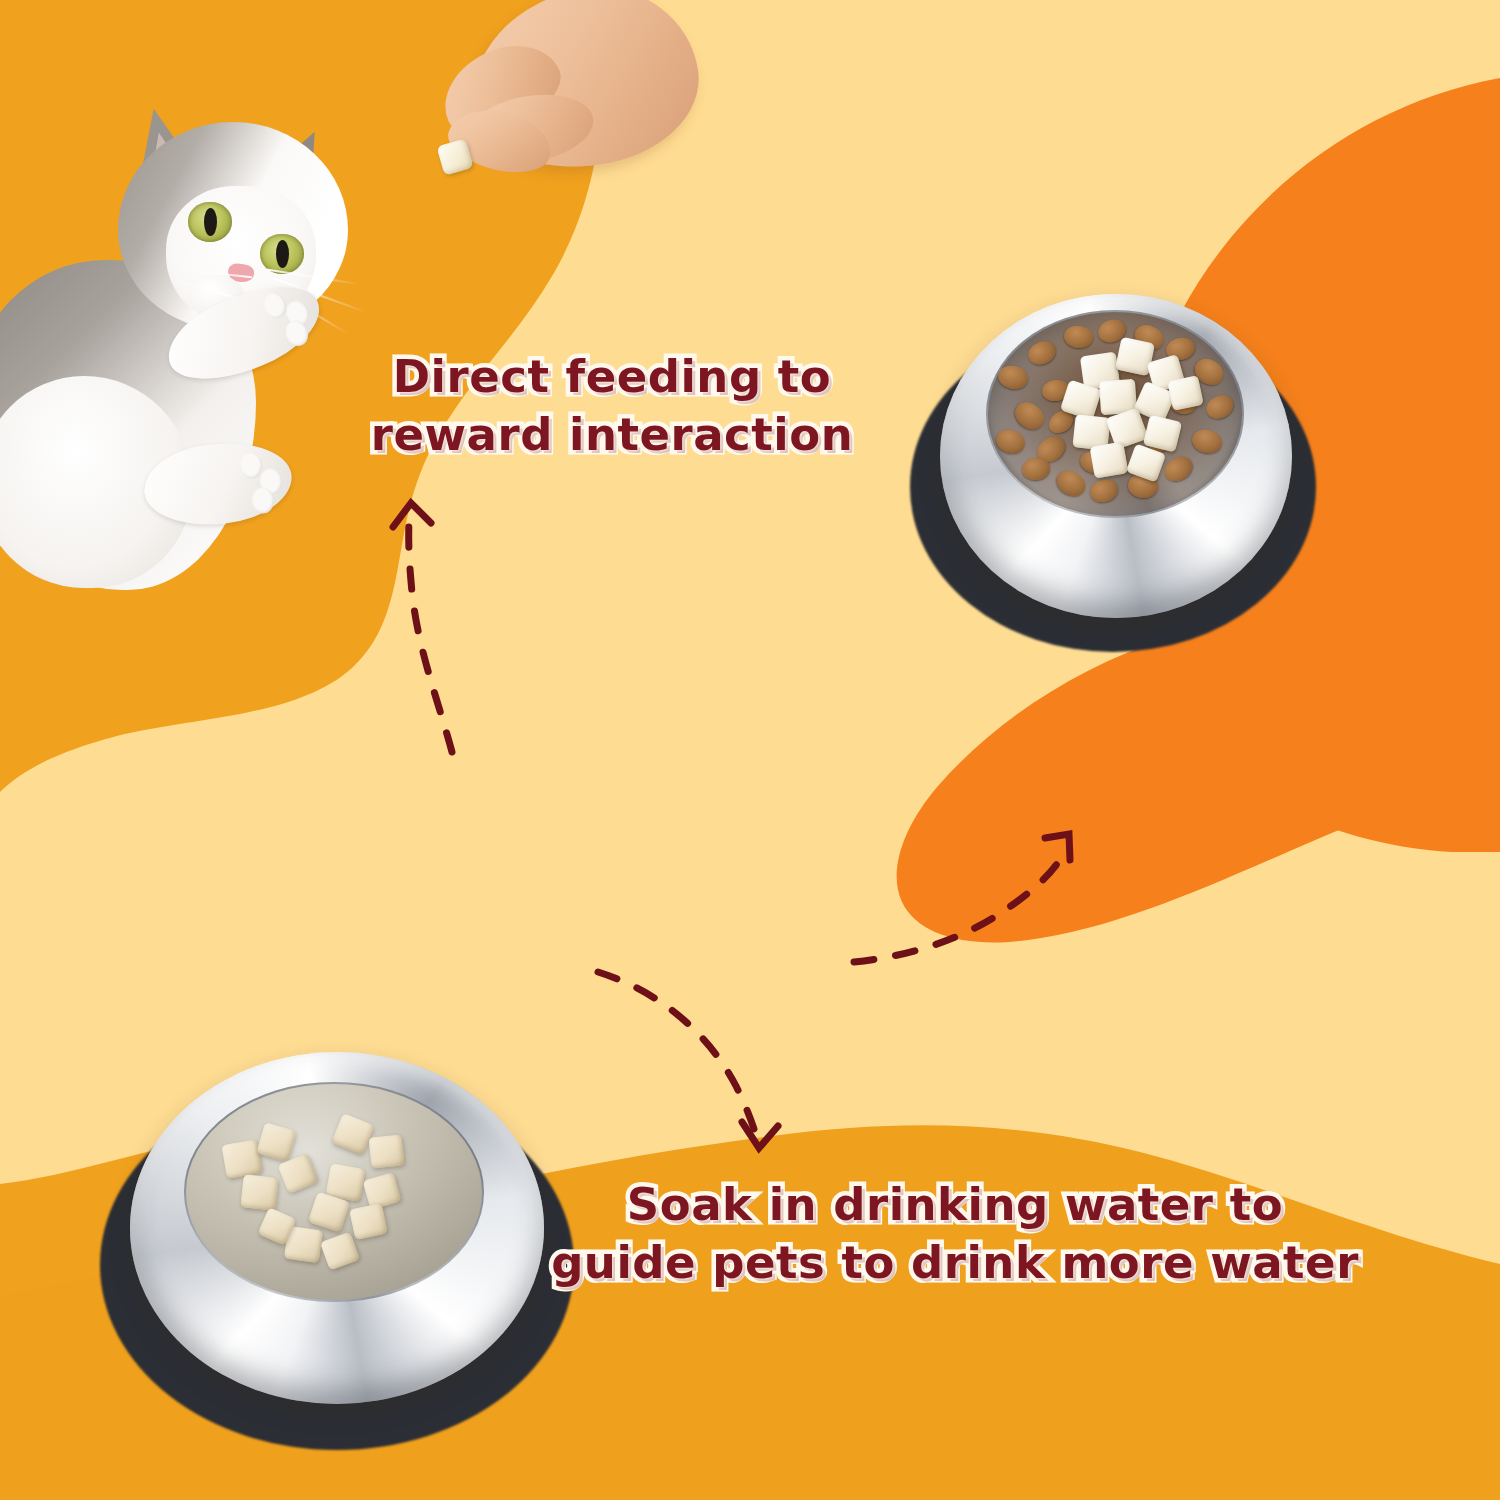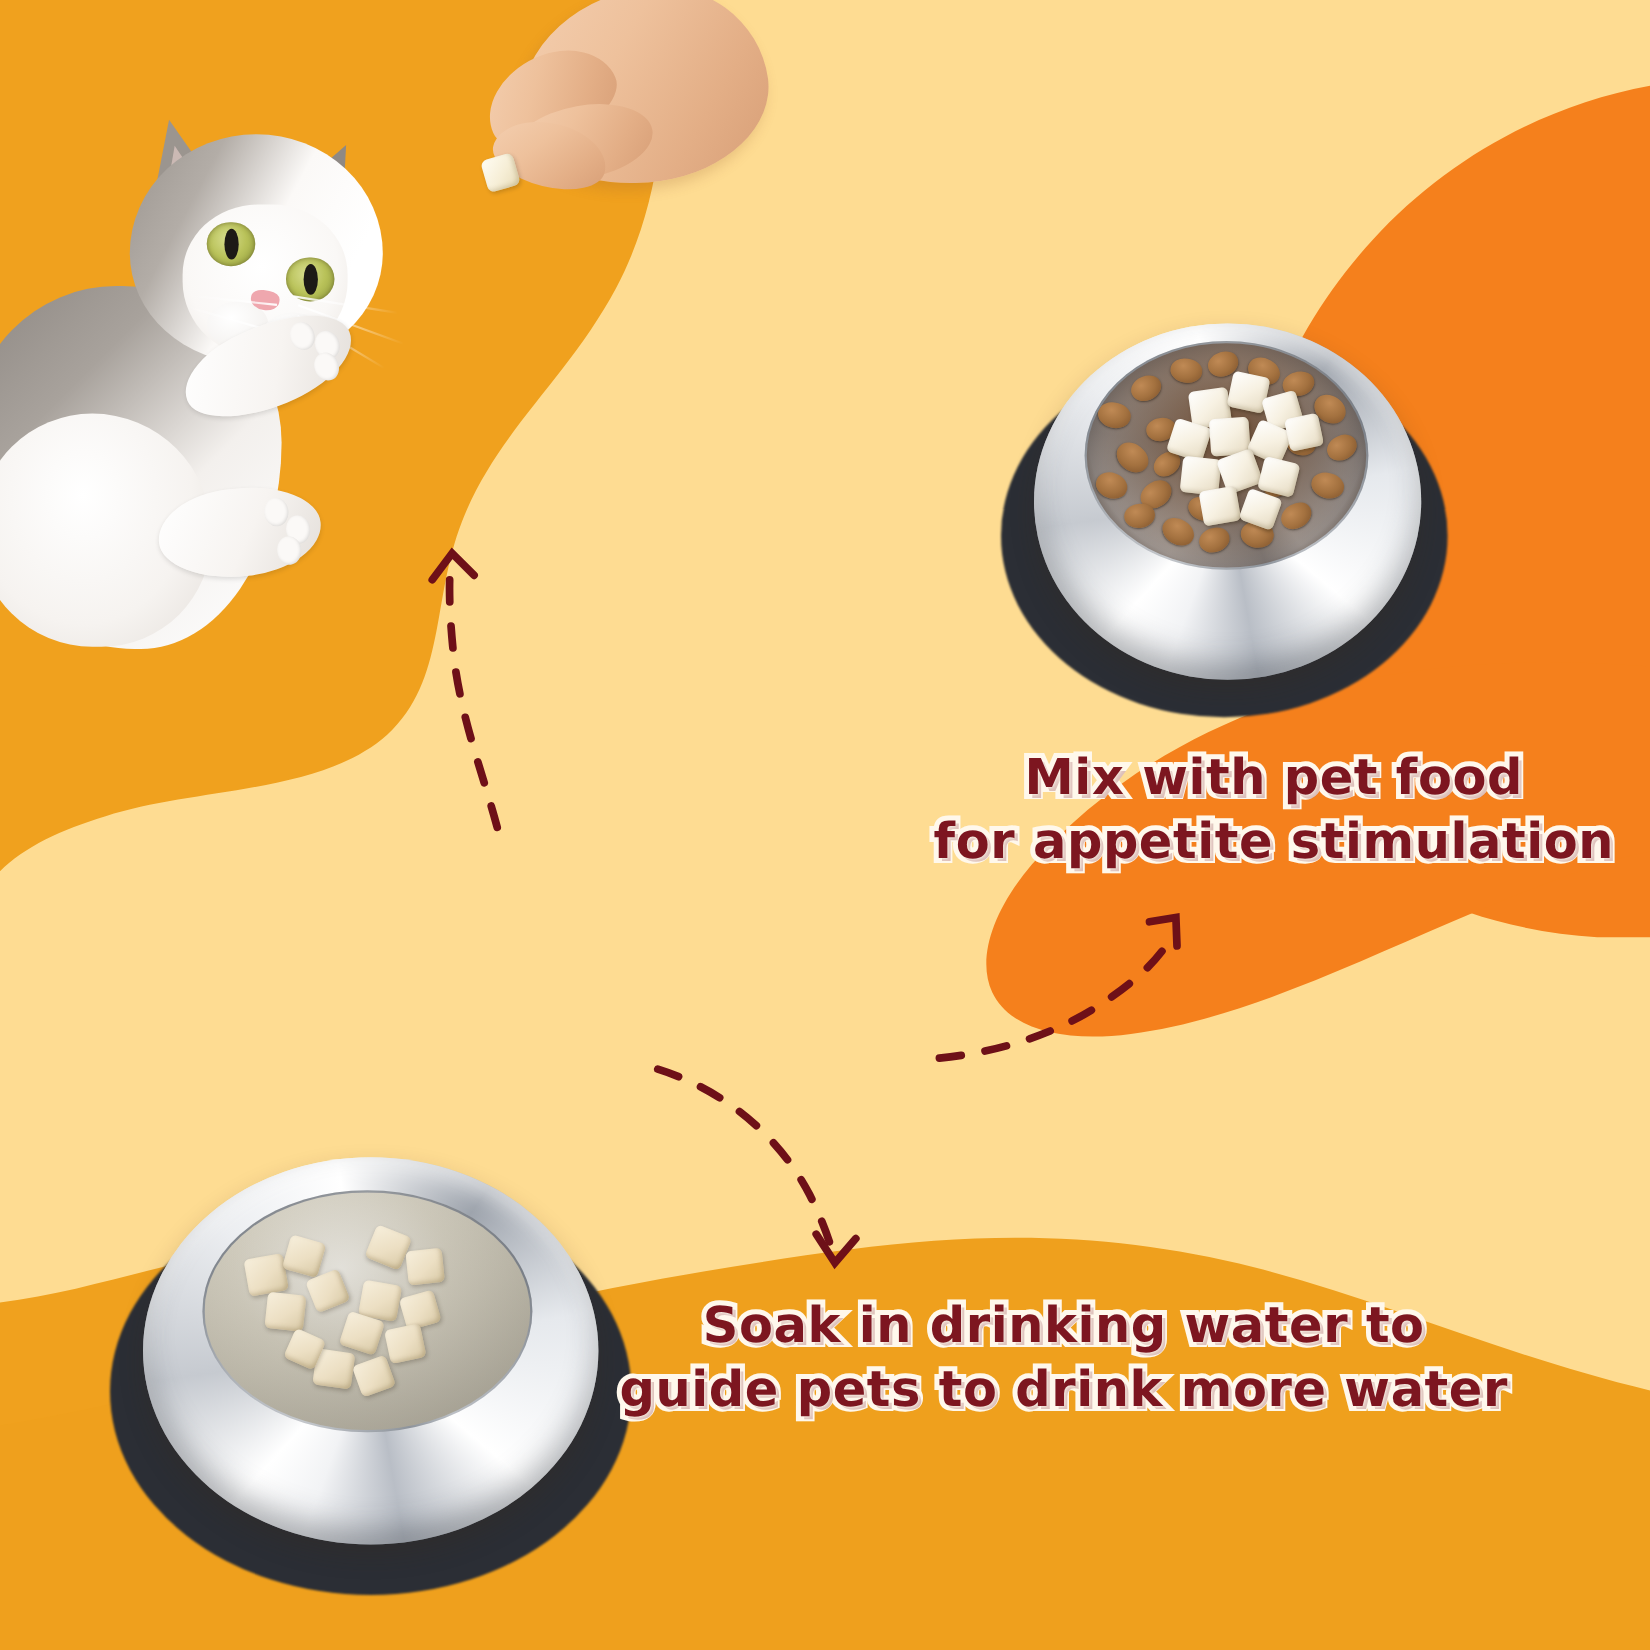--- a/index.html
+++ b/index.html
@@ -21,21 +21,21 @@
     text-align:center;
     white-space:pre-line;
     -webkit-text-stroke:9px #FFF8EC;
     paint-order:stroke fill;
     text-shadow:
        0 0 2px #FFF8EC, 0 0 4px #FFF8EC,
        3px 3px 0 rgba(120,20,30,.25);
   }
   #cap-direct   { left:352px; top:348px;  width:520px; font-size:45px; }
   #cap-mix      { left:838px; top:678px;  width:640px; font-size:45px; }
-  #cap-soak     { left:536px; top:1176px; width:862px; font-size:45px; }
+  #cap-soak     { left:524px; top:1176px; width:862px; font-size:45px; }
 
   #headline {
     position:absolute; left:100px; top:775px; width:780px;
     color:#7D1620; font-family:"DejaVu Sans", sans-serif; font-weight:bold;
     font-size:74px; line-height:1.12; letter-spacing:1px;
     white-space:pre-line; text-align:left;
     -webkit-text-stroke:13px #FFF8EC;
     paint-order:stroke fill;
     text-shadow:0 0 3px #FFF8EC, 4px 4px 0 rgba(120,20,30,.22);
   }
@@ -323,21 +323,21 @@
       <i class="wcube" style="left:142px;top:82px;width:35px;height:33px;transform:rotate(10deg);"></i>
       <i class="wcube" style="left:180px;top:92px;width:32px;height:30px;transform:rotate(-16deg);"></i>
       <i class="wcube" style="left:126px;top:112px;width:34px;height:32px;transform:rotate(18deg);"></i>
       <i class="wcube" style="left:166px;top:122px;width:33px;height:31px;transform:rotate(-12deg);"></i>
       <i class="wcube" style="left:100px;top:144px;width:35px;height:33px;transform:rotate(8deg);"></i>
       <i class="wcube" style="left:138px;top:152px;width:32px;height:30px;transform:rotate(-20deg);"></i>
       <i class="wcube" style="left:76px;top:128px;width:30px;height:29px;transform:rotate(24deg);"></i>
     </div>
   </div>
 
-
-  <div class="cap" id="cap-mix">Mix with pet food
-for appetite stimulation</div>
+  <div class="cap" id="cap-direct">Direct feeding to
+reward interaction</div>
+
 
   <div class="cap" id="cap-soak">Soak in drinking water to
 guide pets to drink more water</div>
 
 
 </div>
 
 </body></html>

